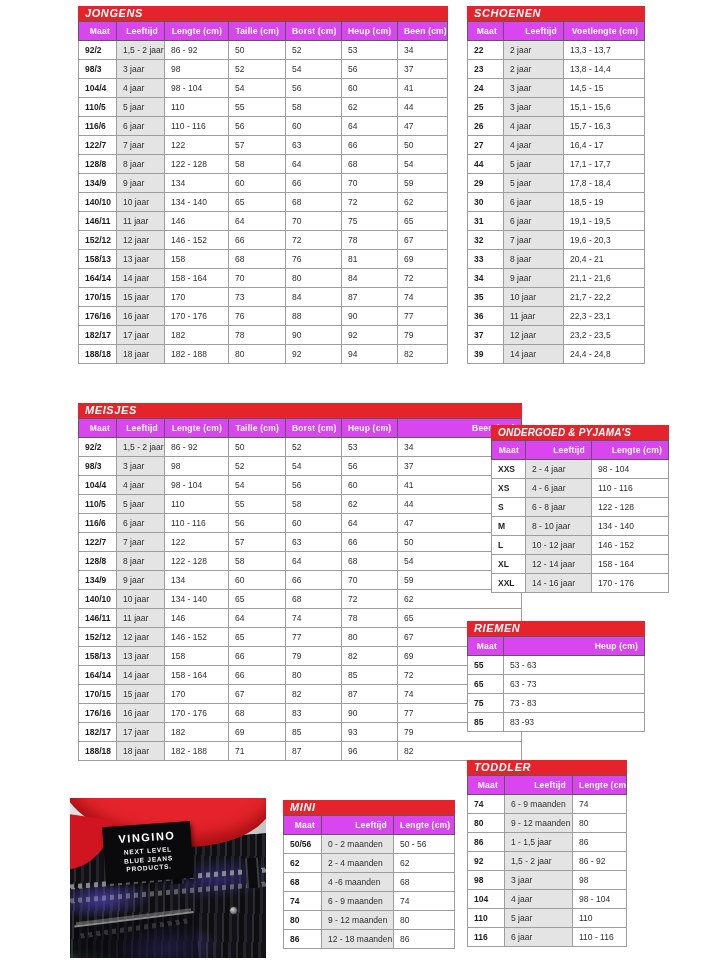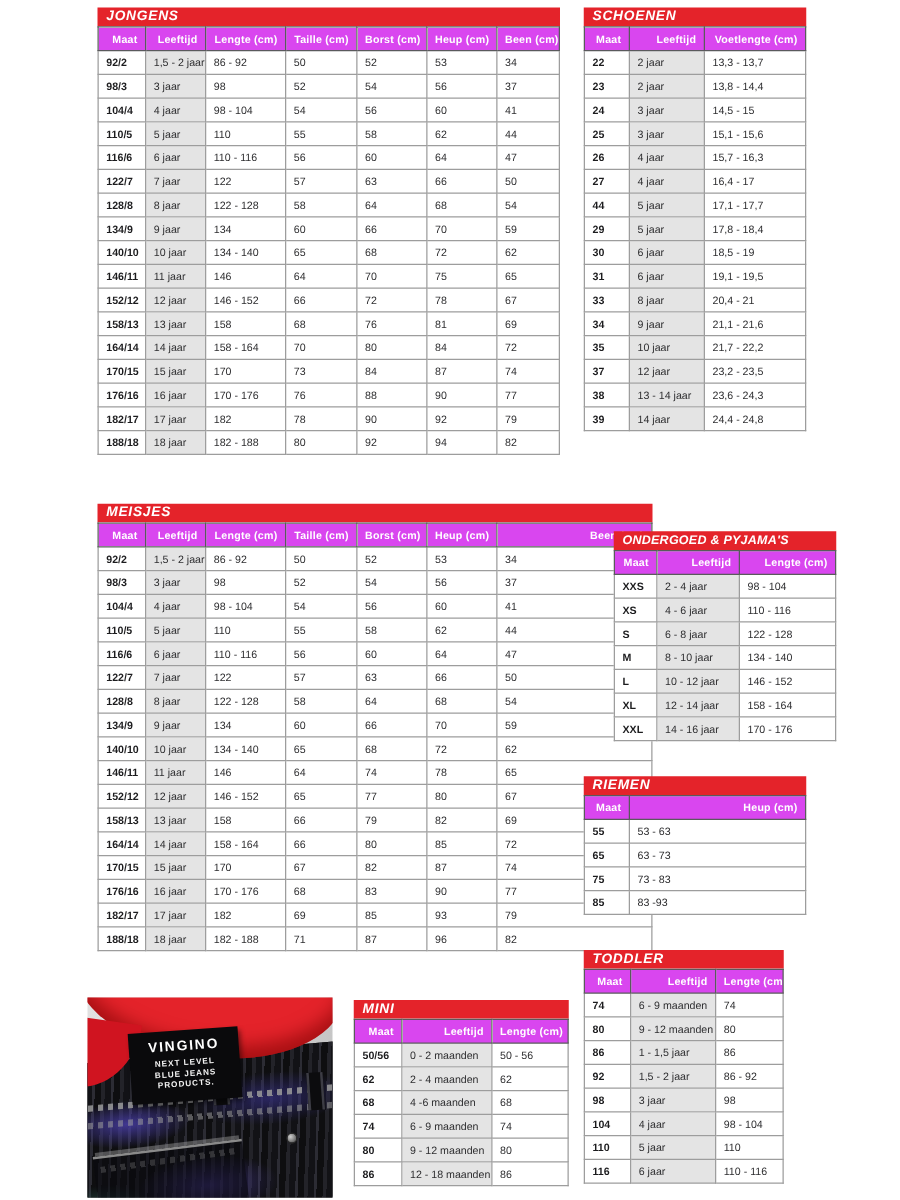--- a/index.html
+++ b/index.html
@@ -507,43 +507,48 @@
             <td class="maat">30</td>
             <td class="shade">6 jaar</td>
             <td>18,5 - 19</td>
           </tr>
           <tr>
             <td class="maat">31</td>
             <td class="shade">6 jaar</td>
             <td>19,1 - 19,5</td>
           </tr>
           <tr>
+            <td class="maat">32</td>
+            <td class="shade">7 jaar</td>
+            <td>19,6 - 20,3</td>
+          </tr>
+          <tr>
             <td class="maat">33</td>
             <td class="shade">8 jaar</td>
             <td>20,4 - 21</td>
           </tr>
           <tr>
             <td class="maat">34</td>
             <td class="shade">9 jaar</td>
             <td>21,1 - 21,6</td>
           </tr>
           <tr>
             <td class="maat">35</td>
             <td class="shade">10 jaar</td>
             <td>21,7 - 22,2</td>
           </tr>
           <tr>
+            <td class="maat">36</td>
+            <td class="shade">11 jaar</td>
+            <td>22,3 - 23,1</td>
+          </tr>
+          <tr>
             <td class="maat">37</td>
             <td class="shade">12 jaar</td>
             <td>23,2 - 23,5</td>
-          </tr>
-          <tr>
-            <td class="maat">38</td>
-            <td class="shade">13 - 14 jaar</td>
-            <td>23,6 - 24,3</td>
           </tr>
           <tr>
             <td class="maat">39</td>
             <td class="shade">14 jaar</td>
             <td>24,4 - 24,8</td>
           </tr>
         </tbody>
       </table>
   </section>
 

